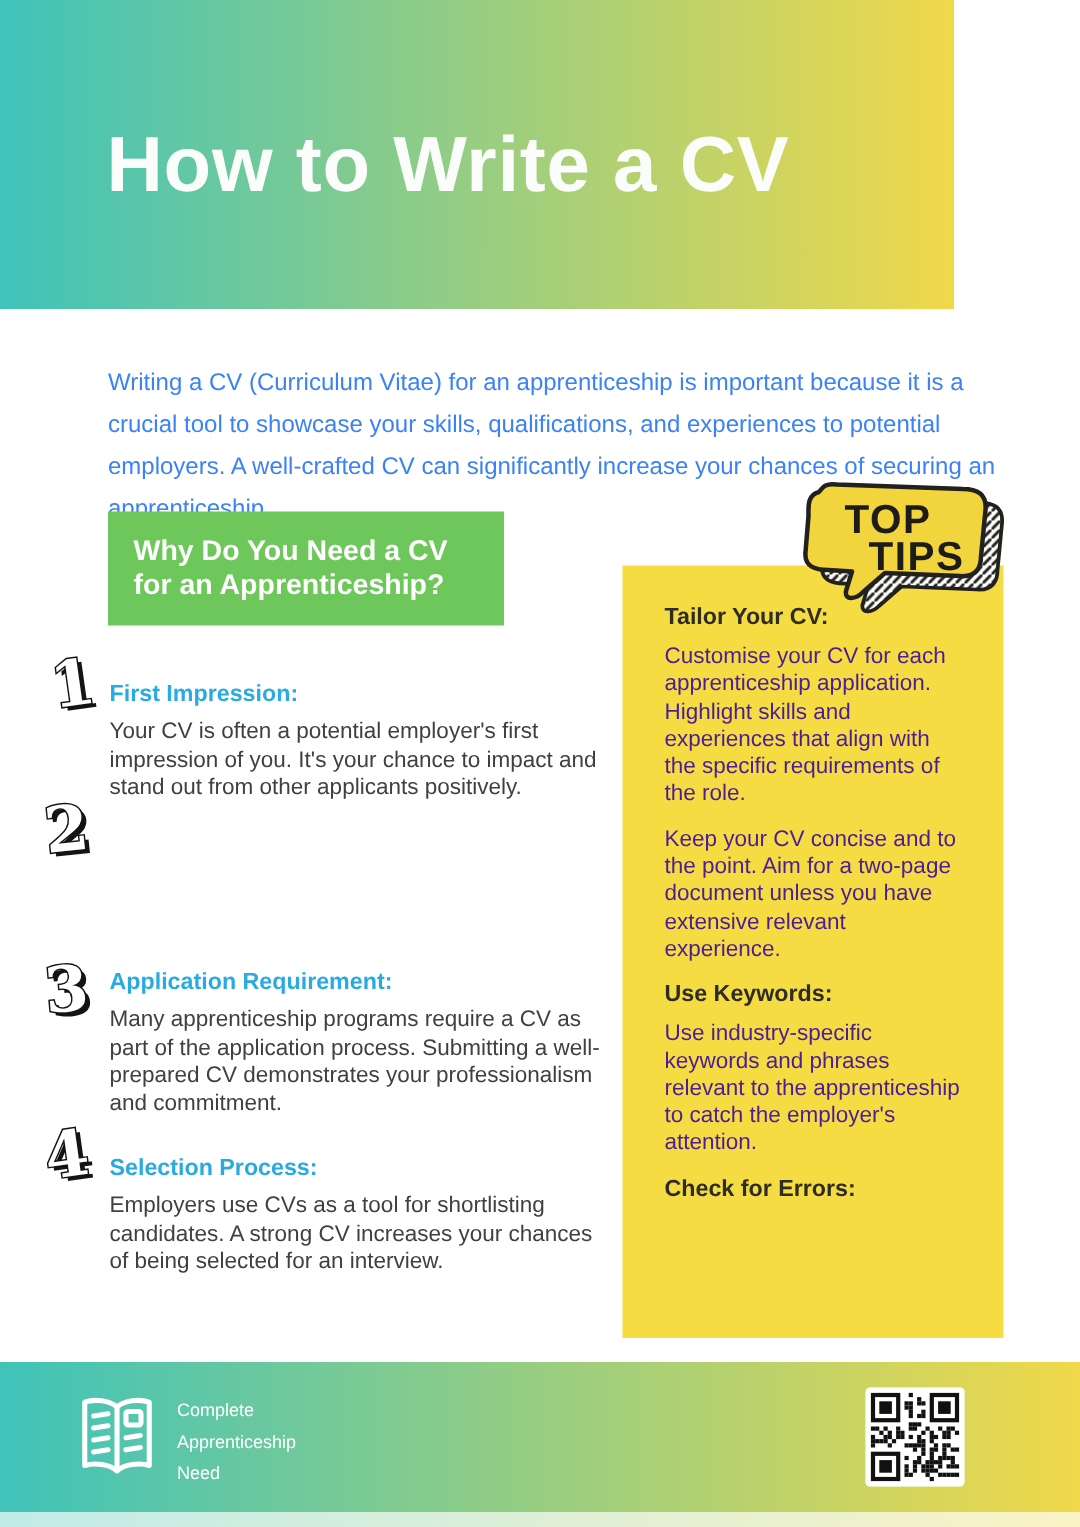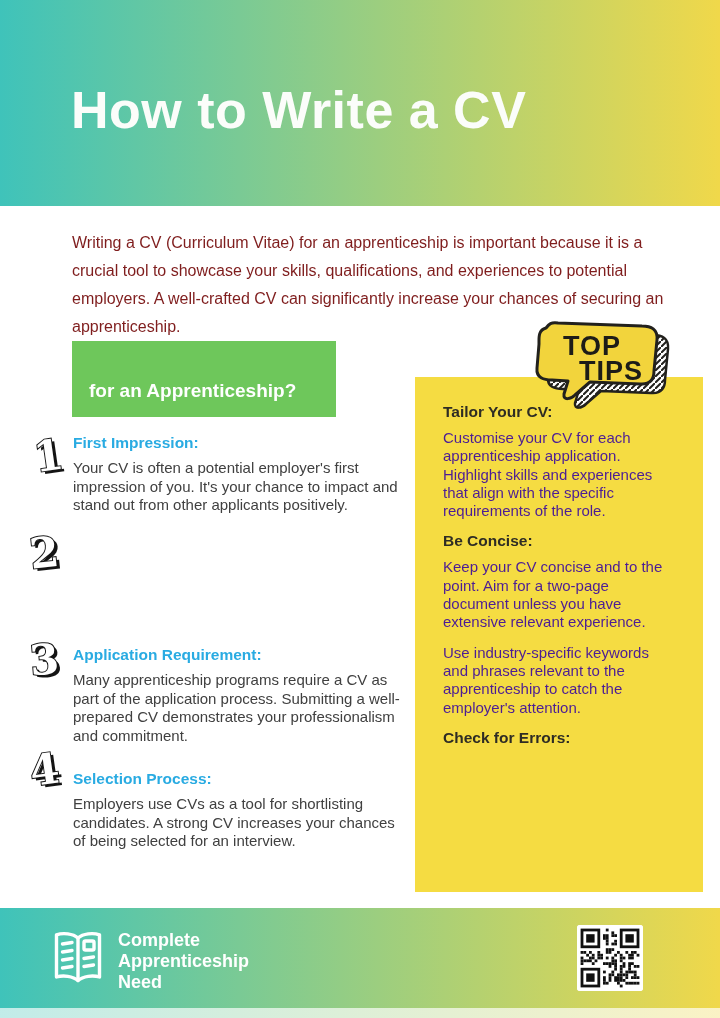--- a/index.html
+++ b/index.html
@@ -4,31 +4,31 @@
 <style>
   html,body{margin:0;padding:0;background:#9a9a9a;}
   .page{
     position:relative;width:720px;height:1018px;margin:0 auto;
     background:#ffffff;overflow:hidden;
     font-family:"Liberation Sans",sans-serif;
     -webkit-font-smoothing:antialiased;
   }
   
   .header{
-    position:absolute;left:0;top:0;width:720px;height:206px;
+    position:absolute;left:0;top:0;width:636px;height:206px;
     background:linear-gradient(90deg,var(--grad_start),var(--grad_end));
   }
   .page-title{
     position:absolute;left:71px;top:80px;
     font-size:52px;font-weight:700;color:#fbfdfa;letter-spacing:.5px;
   }
   
   .intro{
-    position:absolute;left:72px;top:229px;width:592px;
-    font-size:16px;line-height:28px;color:#7f1d1d;
+    position:absolute;left:72px;top:242px;width:592px;
+    font-size:16px;line-height:28px;color:#3b82f6;
   }
   
   .why-box{
     position:absolute;left:72px;top:341px;width:230px;
     background:var(--green);color:#ffffff;
     padding:15px 17px;font-size:19px;font-weight:700;line-height:23px;
   }
   
   .num-svg{position:absolute;width:52px;height:58px;}
   .num-svg text{
@@ -37,21 +37,21 @@
   .sec{position:absolute;left:73px;width:330px;}
   .sec-title{
     font-size:15.5px;font-weight:700;color:var(--blue);
     margin:0 0 7px 0;line-height:19px;
   }
   .sec-body{
     font-size:15px;line-height:18.5px;color:#404040;margin:0;
   }
   
   .tips-panel{
-    position:absolute;left:415px;top:377px;width:288px;height:515px;
+    position:absolute;left:415px;top:377px;width:254px;height:515px;
     background:var(--yellow);box-sizing:border-box;
     padding:26px 28px 0 28px;
   }
   .tip-title{
     font-size:15.5px;font-weight:700;color:#2e2c24;
     margin:0 0 8px 0;line-height:18px;
   }
   .tip-body{
     font-size:15px;line-height:18.3px;color:#4c1d95;
     margin:0 0 12px 0;
@@ -67,41 +67,41 @@
     background:linear-gradient(90deg,var(--grad_start),var(--grad_end));
   }
   .footer-edge{
     position:absolute;left:0;top:1008px;width:720px;height:10px;
     background:linear-gradient(90deg,var(--grad_start),var(--grad_end));
     opacity:.32;
   }
   .brand-logo{position:absolute;left:46px;top:16px;width:64px;height:66px;}
   .brand-text{
     position:absolute;left:118px;top:22px;
-    color:#ffffff;font-size:18px;font-weight:700;line-height:21px;
+    color:#ffffff;font-size:12px;font-weight:400;line-height:21px;
   }
   .qr-box{
     position:absolute;left:577px;top:17px;width:66px;height:66px;
     background:#ffffff;border-radius:3px;
   }
   .qr-box svg{display:block;}
 </style>
 </head>
 <body>
 
 <div class="page">
 
   <div class="header">
     <div class="page-title">How to Write a CV</div>
   </div>
 
   <div class="intro">Writing a CV (Curriculum Vitae) for an apprenticeship is important because it is a crucial tool to showcase your skills, qualifications, and experiences to potential employers. A well-crafted CV can significantly increase your chances of securing an apprenticeship.</div>
 
   <div class="why-box">
-    <br>
+    <span>Why Do You Need a CV</span><br>
     <span>for an Apprenticeship?</span>
   </div>
 
   <svg class="num-svg" style="left:24px;top:423px" viewBox="0 0 52 58">
     <g transform="rotate(-8 26 29)">
       <text x="24" y="47" text-anchor="middle" fill="#141414" transform="translate(3,3)">1</text>
       <text x="24" y="47" text-anchor="middle" fill="#ffffff" stroke="#141414" stroke-width="2" paint-order="stroke fill">1</text>
     </g>
   </svg>
   <svg class="num-svg" style="left:20px;top:520px" viewBox="0 0 52 58">
@@ -116,38 +116,38 @@
       <text x="24" y="47" text-anchor="middle" fill="#ffffff" stroke="#141414" stroke-width="2" paint-order="stroke fill">3</text>
     </g>
   </svg>
   <svg class="num-svg" style="left:20px;top:737px" viewBox="0 0 52 58">
     <g transform="rotate(-8 26 29)">
       <text x="24" y="47" text-anchor="middle" fill="#141414" transform="translate(3,3)">4</text>
       <text x="24" y="47" text-anchor="middle" fill="#ffffff" stroke="#141414" stroke-width="2" paint-order="stroke fill">4</text>
     </g>
   </svg>
 
-  <div class="sec" style="top:433px">
+  <div class="sec" style="top:453px">
     <p class="sec-title">First Impression:</p>
     <p class="sec-body">Your CV is often a potential employer's first impression of you. It's your chance to impact and stand out from other applicants positively.</p>
   </div>
   <div class="sec" style="top:769px">
     <p class="sec-title">Selection Process:</p>
     <p class="sec-body">Employers use CVs as a tool for shortlisting candidates. A strong CV increases your chances of being selected for an interview.</p>
   </div>
   <div class="sec" style="top:645px">
     <p class="sec-title">Application Requirement:</p>
     <p class="sec-body">Many apprenticeship programs require a CV as part of the application process. Submitting a well-prepared CV demonstrates your professionalism and commitment.</p>
   </div>
 
   <div class="tips-panel">
     <p class="tip-title">Tailor Your CV:</p>
     <p class="tip-body">Customise your CV for each apprenticeship application. Highlight skills and experiences that align with the specific requirements of the role.</p>
-    <p class="tip-title">Be Concise:</p>
     <p class="tip-body">Keep your CV concise and to the point. Aim for a two-page document unless you have extensive relevant experience.</p>
+    <p class="tip-title">Use Keywords:</p>
     <p class="tip-body">Use industry-specific keywords and phrases relevant to the apprenticeship to catch the employer's attention.</p>
     <p class="tip-title">Check for Errors:</p>
   </div>
 
   <svg class="badge" viewBox="0 0 150 105">
     <defs>
       <pattern id="hatch" width="6" height="6" patternUnits="userSpaceOnUse">
         <rect width="6" height="6" fill="#ffffff"></rect>
         <path d="M-1 7 L7 -1" stroke="#22211d" stroke-width="2"></path>
       </pattern>

